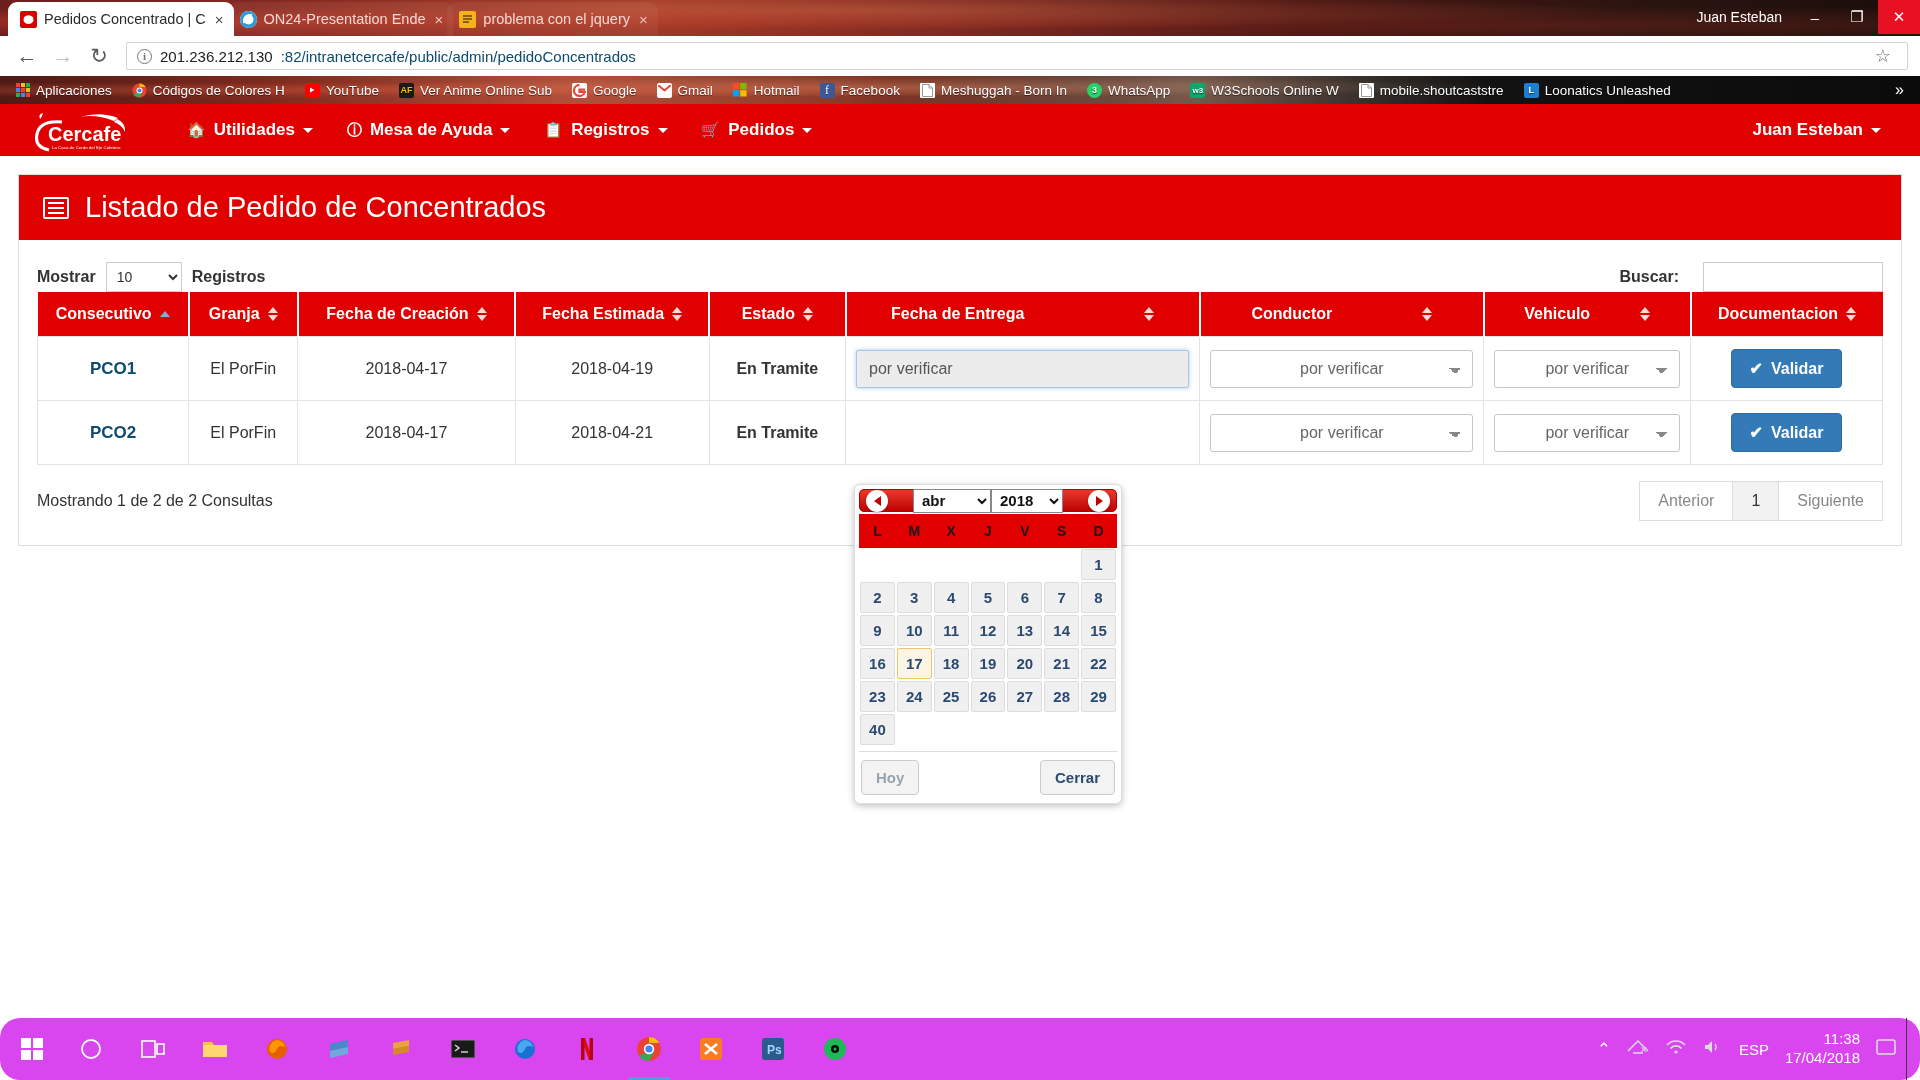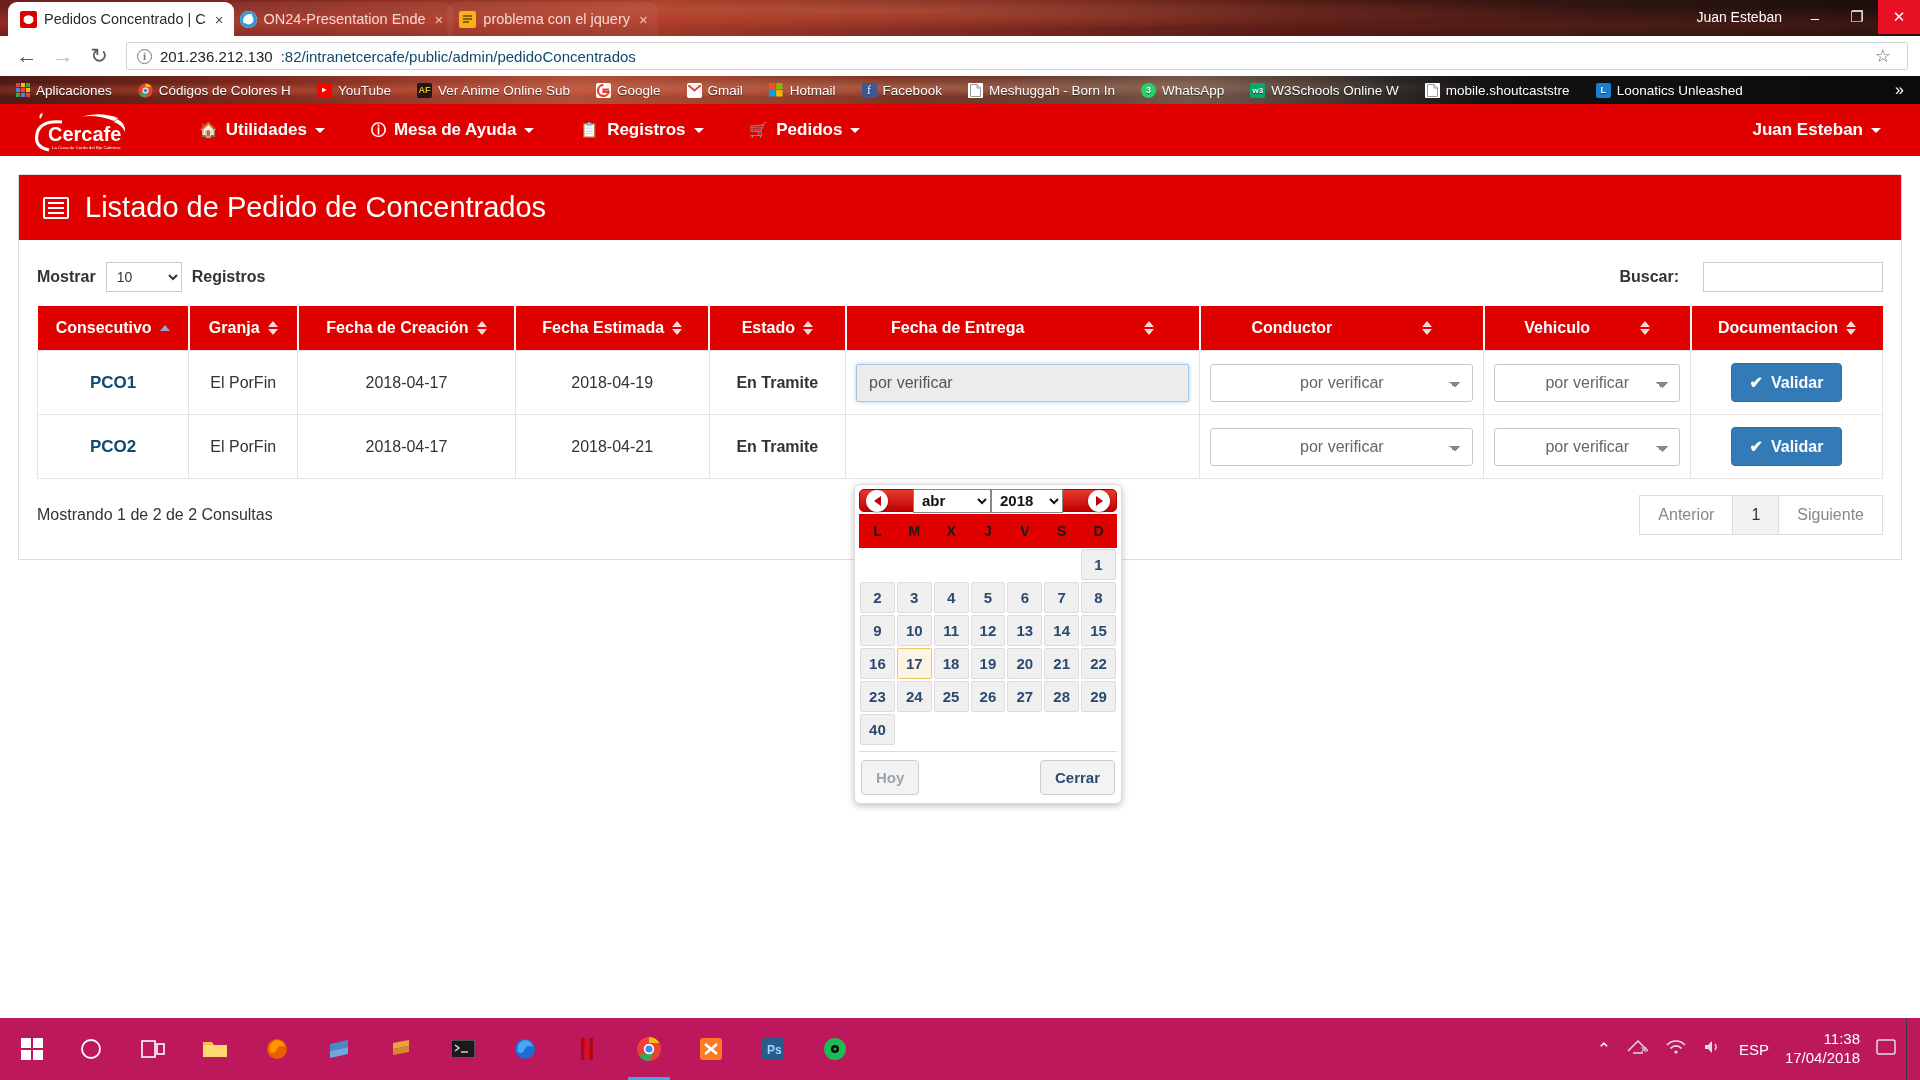--- a/index.html
+++ b/index.html
@@ -122,21 +122,21 @@
   .url-host { color: #222; }
   .url-rest { color: #0c4a6e; }
   .star { color:#6b6b6b; font-size:18px; padding:0 6px;}
 
   .bookmarks {
     height: 28px;
     background: linear-gradient(90deg,#4e1a15 0%, #7e2a1e 14%, #b1503a 30%, #8a3a28 44%, #3a1a14 58%, #141414 72%, #0b0b0b 100%);
     display: flex;
     align-items: center;
     padding: 0 8px;
-    gap: 12px;
+    gap: 6px;
     position: relative;
     overflow: hidden;
     justify-content: center;
   }
   .bookmarks::before{
     content:"";position:absolute;inset:0;
     background:
       radial-gradient(ellipse at 20% 50%, rgba(220,90,60,.45), transparent 40%),
       radial-gradient(ellipse at 48% 40%, rgba(255,190,150,.25), transparent 42%),
       radial-gradient(circle at 62% 60%, rgba(250,210,180,.35), transparent 25%);
@@ -159,21 +159,21 @@
   .bm-overflow { color:#fff; font-size:16px; margin-left:auto; padding:0 8px; position:relative; z-index:2;}
 
   
   .app { background:#fff; }
   .navbar {
     height: 52px;
     background: #e00000;
     display: flex;
     align-items: center;
     padding: 0 22px;
-    gap: 12px;
+    gap: 0;
   }
   .brand {
     display:flex; align-items:center; justify-content:center;
     margin-right: 30px; position: relative; width: 118px; height: 42px;
   }
   .brand svg { display:block; }
   .nav-item {
     color: #ffffff; font-size: 17px; font-weight: bold;
     padding: 0 17px; height: 52px; display:flex;align-items:center;gap:8px;
     white-space:nowrap;
@@ -196,21 +196,21 @@
   }
   .panel-title { font-size: 29px; font-weight: normal; }
   .list-icon {
     width: 26px; height: 22px; border: 2px solid #fff; border-radius: 2px;
     display: flex; flex-direction: column; justify-content: center; gap: 3px; padding: 0 3px;
     flex: 0 0 26px;
   }
   .list-icon i { display:block; height: 2px; background:#fff; }
   .panel-body { padding: 22px 18px 24px; }
 
-  .tbl-controls { display: flex; align-items: flex-end; justify-content: space-between; margin-bottom: 14px; }
+  .tbl-controls { display: flex; align-items: flex-end; justify-content: space-between; }
   .show-grp { display:flex; align-items:center; gap:10px; font-size:16px; color:#333; font-weight:bold;}
   .show-grp .lbl { font-weight: bold; }
   select.len {
     width: 76px; height: 30px; font-size: 14px; padding: 0 6px;
     border: 1px solid #ccc; background: #fff; color:#333;
     font-family: "Liberation Sans", sans-serif;
   }
   .search-grp { display:flex;align-items:center;gap:24px;font-size:16px;color:#333;font-weight:bold;}
   .search-grp input {
     width: 180px; height: 30px; border: 1px solid #ccc; padding: 0 8px; font-size: 14px;
@@ -322,21 +322,21 @@
   .dp-btn {
     border: 1px solid #ccc; background: #f3f3f3; border-radius: 4px;
     padding: 8px 14px; font-size: 15px; font-weight: bold; color:#2b4a70;
     font-family: "Liberation Sans", sans-serif;
   }
   .dp-btn.today { color:#9aa4ad; }
 
   
   .taskbar {
     position: absolute; left:0; bottom:0; width: 1920px; height: 62px;
-    background: #be185d; display: flex; align-items: center; padding: 0 4px;
+    background: #d946ef; display: flex; align-items: center; padding: 0 4px; border-radius: 20px;
   }
   .tb-start { width: 56px; height:62px; display:flex;align-items:center;justify-content:center; }
   .tb-ico { width: 62px; height: 62px; display:flex;align-items:center;justify-content:center; position:relative;}
   .tb-ico.active::after{ content:""; position:absolute; bottom:0; left:10px; right:10px; height:3px; background:#4aa3e0;}
   .tb-right { margin-left:auto; display:flex; align-items:center; gap:16px; padding-right: 10px; color:#fff; }
   .tb-clock { font-size: 15px; line-height: 1.25; text-align: right; }
   .tb-lang { font-size: 15px; }
   .tb-show-desktop { width: 10px; height: 62px; border-left: 1px solid #3a3a3a; }
 </style>
 </head>

